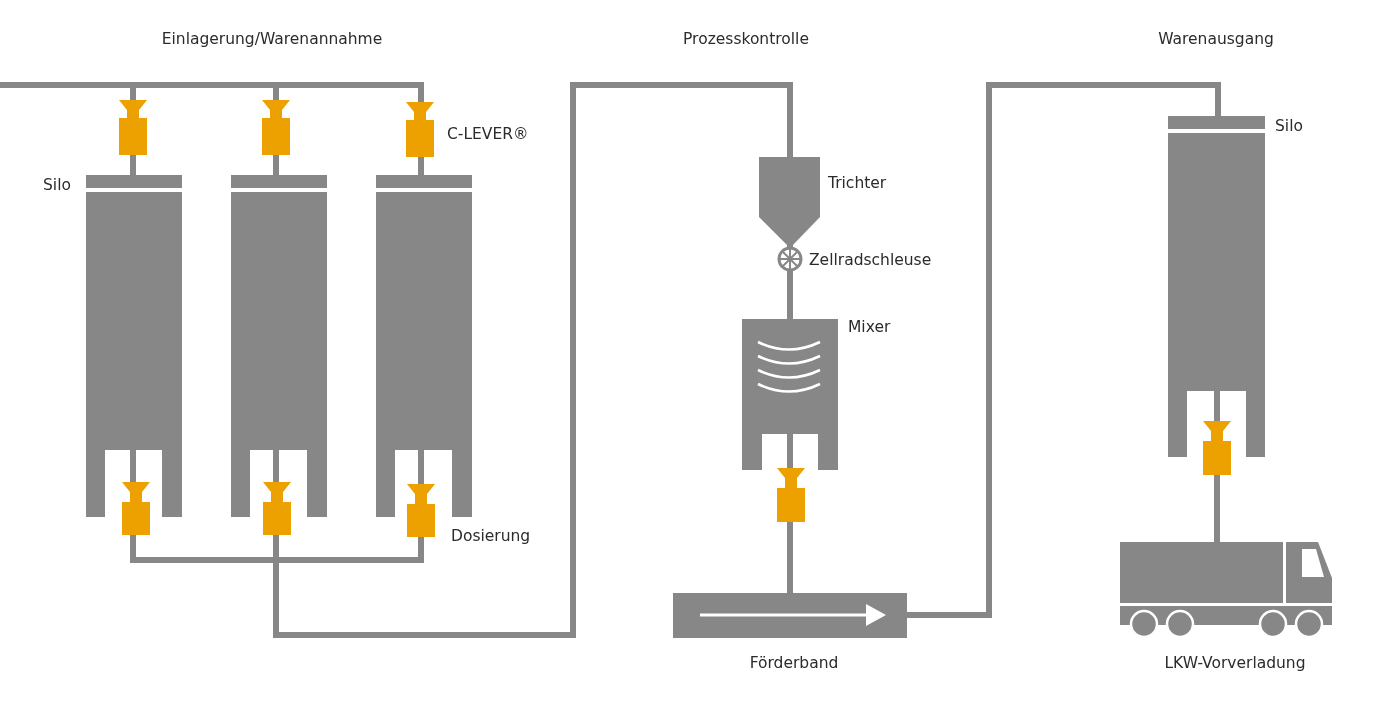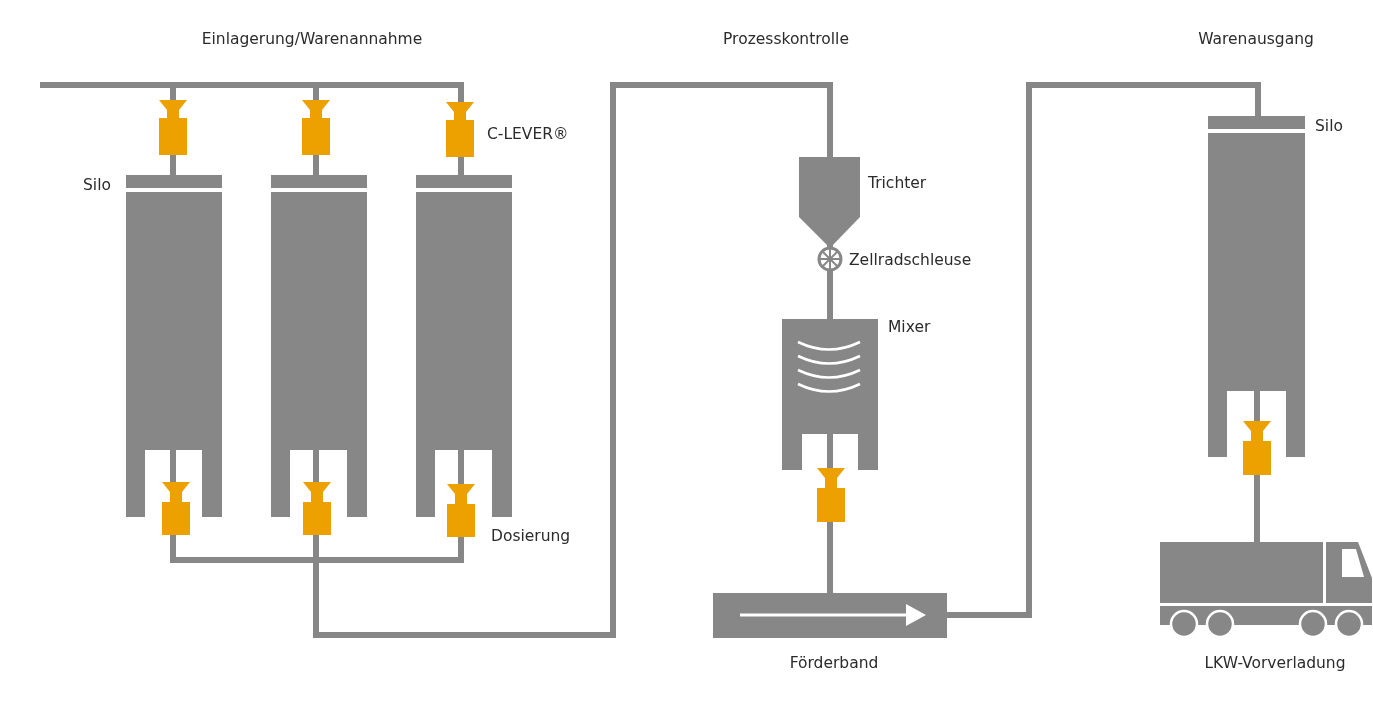--- a/index.html
+++ b/index.html
@@ -1,17 +1,17 @@
 <!DOCTYPE html>
 <html><head>
 <meta charset="utf-8">
 <style>
   html, body { margin: 0; padding: 0; background: #ffffff; }
   body { width: 1373px; height: 701px; overflow: hidden; }
-  #stage { position: relative; width: 1271px; height: 701px; margin-left: 40px; }
+  #stage { position: relative; width: 1271px; height: 701px; }
   svg { position: absolute; left: 0; top: 0; }
   .lbl { font-family: "DejaVu Sans", sans-serif; font-size: 15.5px; fill: #2b2b2b; }
   .gray { fill: #878787; }
   .pipe { stroke: #878787; stroke-width: 6; fill: none; stroke-linejoin: miter; stroke-linecap: square; }
   .valve { fill: #eca100; }
   .white-line { stroke: #ffffff; fill: none; }
 </style>
 </head>
 <body>
 

